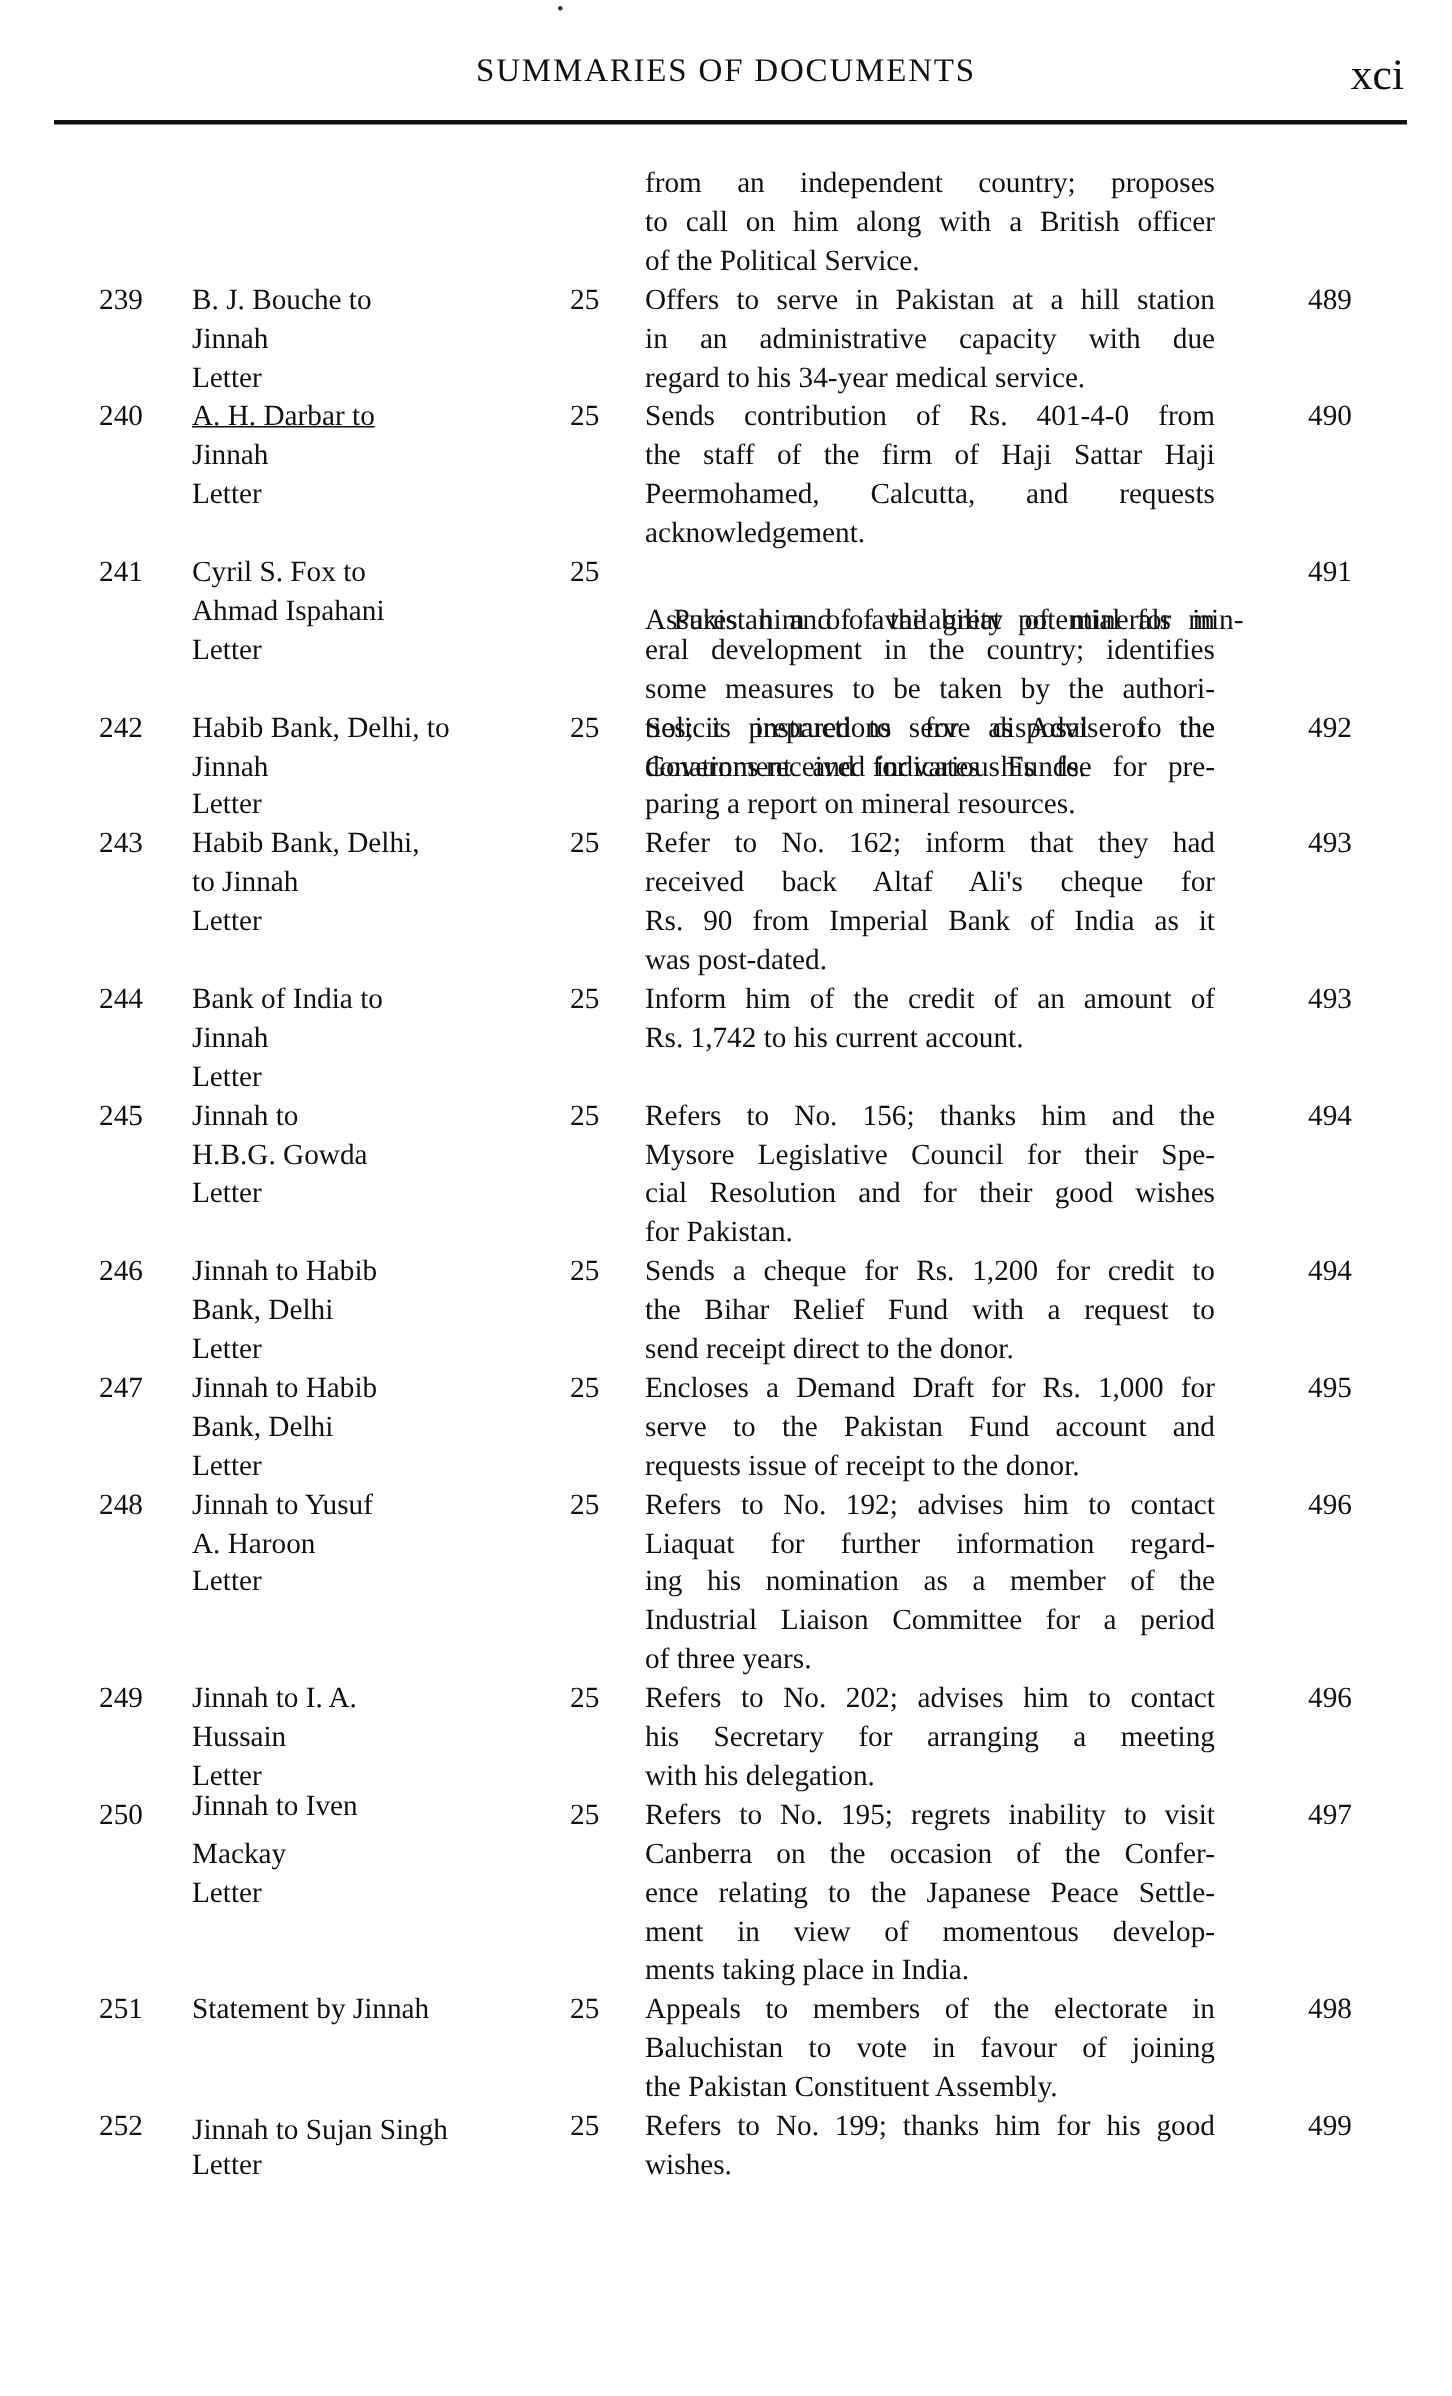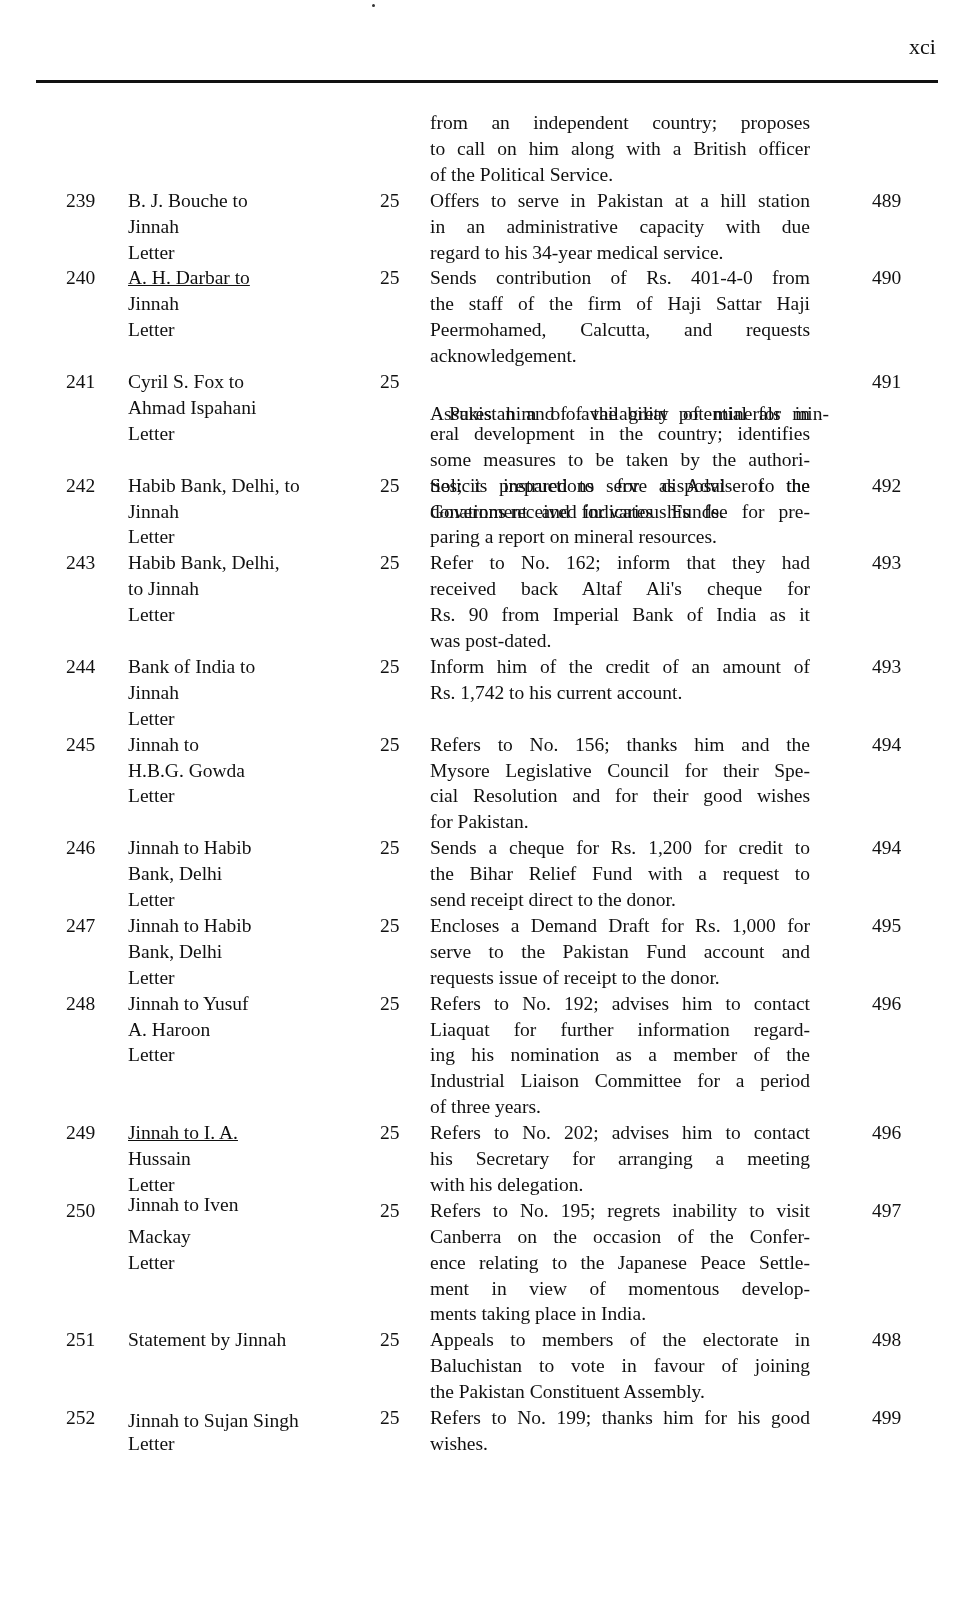--- a/index.html
+++ b/index.html
@@ -1,36 +1,37 @@
 <!DOCTYPE html>
 <html><head>
 <meta charset="utf-8">
 <style>
   html, body { margin: 0; padding: 0; background: #ffffff; }
   body { width: 968px; height: 1597px; position: relative; overflow: hidden;
          font-family: "Liberation Serif", "DejaVu Serif", serif; color: #111; }
   .page-header { position: absolute; top: 30px; left: 0; width: 968px; height: 40px; }
   .running-title { position: absolute; left: 0; width: 968px; top: 4px; text-align: center;
          font-size: 22px; letter-spacing: 1.2px; }
-  .page-number { position: absolute; right: 32px; top: 4px; font-size: 22px; }
+  .page-number { position: absolute; right: 32px; top: 4px; font-size: 29px; }
   .header-rule { position: absolute; left: 36px; width: 902px; top: 80px; height: 3px; background: #111; }
   .top-dot { position: absolute; left: 188px; top: 4px; width: 3px; height: 3px; background: #333; border-radius: 50%; }
   .line { position: absolute; font-size: 19.5px; white-space: nowrap; line-height: 24px; }
   .c-no { left: 66px; }
   .c-corr { left: 128px; }
   .c-date { left: 380px; }
   .c-summ { left: 430px; width: 380px; text-align: justify; text-align-last: justify; }
   .c-summ.last { text-align-last: left; }
   .c-page { left: 872px; }
 </style>
 </head>
 <body>
 
 <div class="top-dot" style="left:372px;"></div>
 <div class="page-header">
+  <div class="running-title">SUMMARIES OF DOCUMENTS</div>
   <div class="page-number">xci</div>
 </div>
 <div class="header-rule"></div>
 
 <div id="doc-body">
     <div class="line c-summ" style="top: 111px;">from an independent country; proposes</div>
     <div class="line c-summ" style="top: 136.9px;">to call on him along with a British officer</div>
     <div class="line c-summ last" style="top: 162.8px;">of the Political Service.</div>
     <div class="line c-no" style="top: 188.7px;">239</div>
     <div class="line c-corr" style="top: 188.7px;">B. J. Bouche to</div>
@@ -123,21 +124,21 @@
     <div class="line c-corr" style="top: 1017.5px;">A. Haroon</div>
     <div class="line c-corr" style="top: 1043.4px;">Letter</div>
     <div class="line c-date" style="top: 991.6px;">25</div>
     <div class="line c-summ" style="top: 991.6px;">Refers to No. 192; advises him to contact</div>
     <div class="line c-summ" style="top: 1017.5px;">Liaquat for further information regard-</div>
     <div class="line c-summ" style="top: 1043.4px;">ing his nomination as a member of the</div>
     <div class="line c-summ" style="top: 1069.3px;">Industrial Liaison Committee for a period</div>
     <div class="line c-summ last" style="top: 1095.2px;">of three years.</div>
     <div class="line c-page" style="top: 991.6px;">496</div>
     <div class="line c-no" style="top: 1121.1px;">249</div>
-    <div class="line c-corr" style="top: 1121.1px; text-decoration: underline;">Jinnah to I. A.</div>
+    <div class="line c-corr" style="top: 1121.1px;">Jinnah to I. A.</div>
     <div class="line c-corr" style="top: 1147px;">Hussain</div>
     <div class="line c-corr" style="top: 1172.9px;">Letter</div>
     <div class="line c-date" style="top: 1121.1px;">25</div>
     <div class="line c-summ" style="top: 1121.1px;">Refers to No. 202; advises him to contact</div>
     <div class="line c-summ" style="top: 1147px;">his Secretary for arranging a meeting</div>
     <div class="line c-summ last" style="top: 1172.9px;">with his delegation.</div>
     <div class="line c-page" style="top: 1121.1px;">496</div>
     <div class="line c-no" style="top: 1198.8px;">250</div>
     <div class="line c-corr" style="top: 1193px;">Jinnah to Iven</div>
     <div class="line c-corr" style="top: 1224.7px;">Mackay</div>

